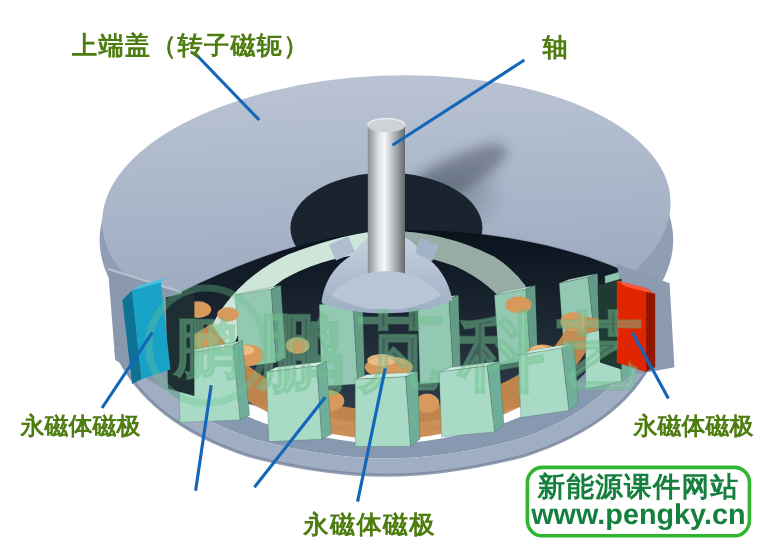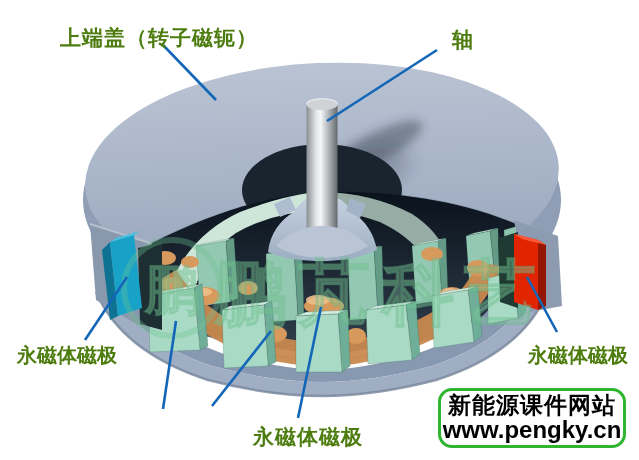--- a/index.html
+++ b/index.html
@@ -4,21 +4,21 @@
 <style>
   html,body{margin:0;padding:0;background:#ffffff;}
   #stage{position:relative;width:639px;height:460px;background:#ffffff;overflow:hidden;
          font-family:"Liberation Sans","DejaVu Sans",sans-serif;}
   #machine{position:absolute;left:0;top:0;}
   .lbl{position:absolute;color:#4d7c0f;font-weight:bold;font-size:21px;
        white-space:nowrap;letter-spacing:1px;text-align:right;}
   .lbl.small{font-size:20px;letter-spacing:0;}
   #site-badge{position:absolute;left:438px;top:388px;width:182px;height:51px;
       border:3px solid #2fb52f;border-radius:14px;background:#ffffff;
-      color:#000000;text-align:center;line-height:1.04;padding-top:3px;}
+      color:#15803d;text-align:center;line-height:1.04;padding-top:3px;}
   #site-badge .l1{font-size:23px;font-weight:bold;letter-spacing:1px;}
   #site-badge .l2{font-size:24px;font-weight:bold;}
   .wm{opacity:0.9;}
 </style>
 </head>
 <body>
 
 <div id="stage">
 
   <svg id="machine" width="639" height="460" viewBox="0 0 639 460">

